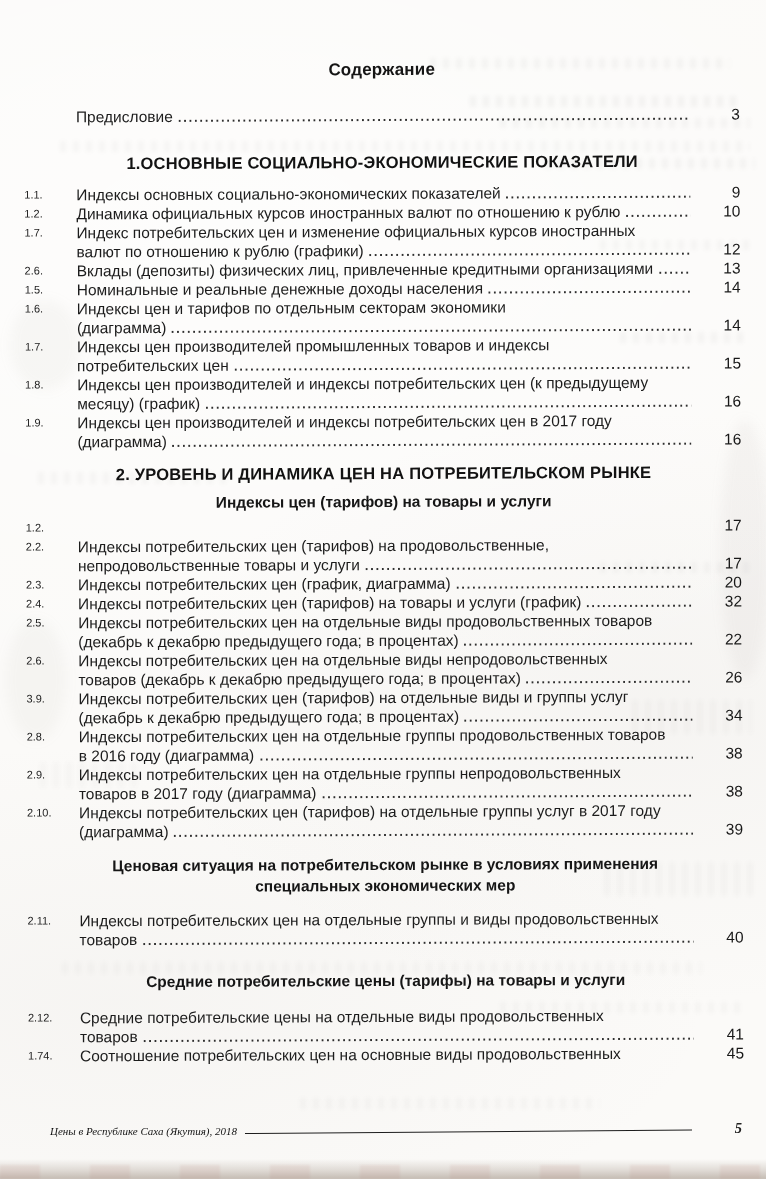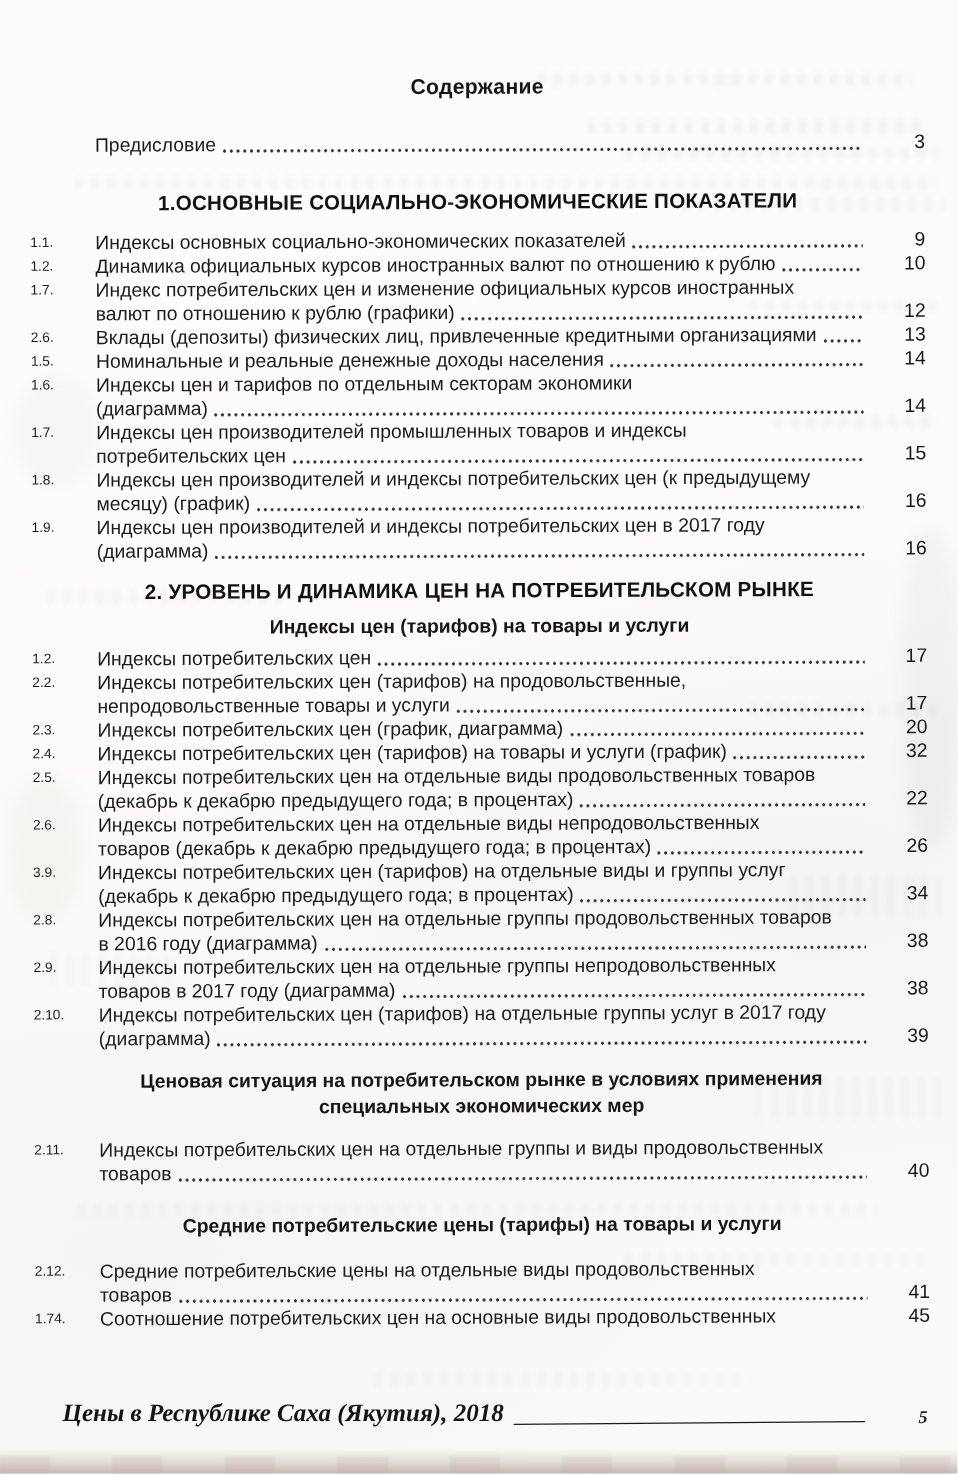--- a/index.html
+++ b/index.html
@@ -53,21 +53,21 @@
   .entry .pagenum{
     flex:none;width:48px;text-align:right;align-self:flex-end;
     font-size:15.5px;line-height:19px;color:#181818;
   }
   .footer{
     position:absolute;left:50px;right:24px;top:1120px;
     display:flex;align-items:flex-end;
     font-family:"Liberation Serif","DejaVu Serif",serif;
   }
   .footer .footer-title{
-    flex:none;font-weight:700;font-style:italic;font-size:20px;color:#141414;
+    flex:none;font-weight:400;font-style:italic;font-size:11px;color:#141414;
     white-space:nowrap;
   }
   .footer .rule{
     flex:1;border-bottom:1.7px solid #1d1d1d;
     margin:0 0 3px 8px;transform:rotate(-0.45deg);transform-origin:left bottom;
   }
   .footer .footer-page{
     flex:none;width:50px;text-align:right;
     font-style:italic;font-weight:700;font-size:14.5px;color:#222;
   }
@@ -226,21 +226,20 @@
       <h3>
         <div>2. УРОВЕНЬ И ДИНАМИКА ЦЕН НА ПОТРЕБИТЕЛЬСКОМ РЫНКЕ</div>
       </h3>
       <h4>
         <div>Индексы цен (тарифов) на товары и услуги</div>
       </h4>
       <div class="entry">
         <span class="num">1.2.</span>
         <div class="body">
           <div class="line last">
-            <span class="txt">Индексы потребительских цен</span>
             <span class="leader"></span>
           </div>
         </div>
         <span class="pagenum">17</span>
       </div>
       <div class="entry">
         <span class="num">2.2.</span>
         <div class="body">
           <div class="line"><span class="txt">Индексы потребительских цен (тарифов) на продовольственные,</span></div>
           <div class="line last">

